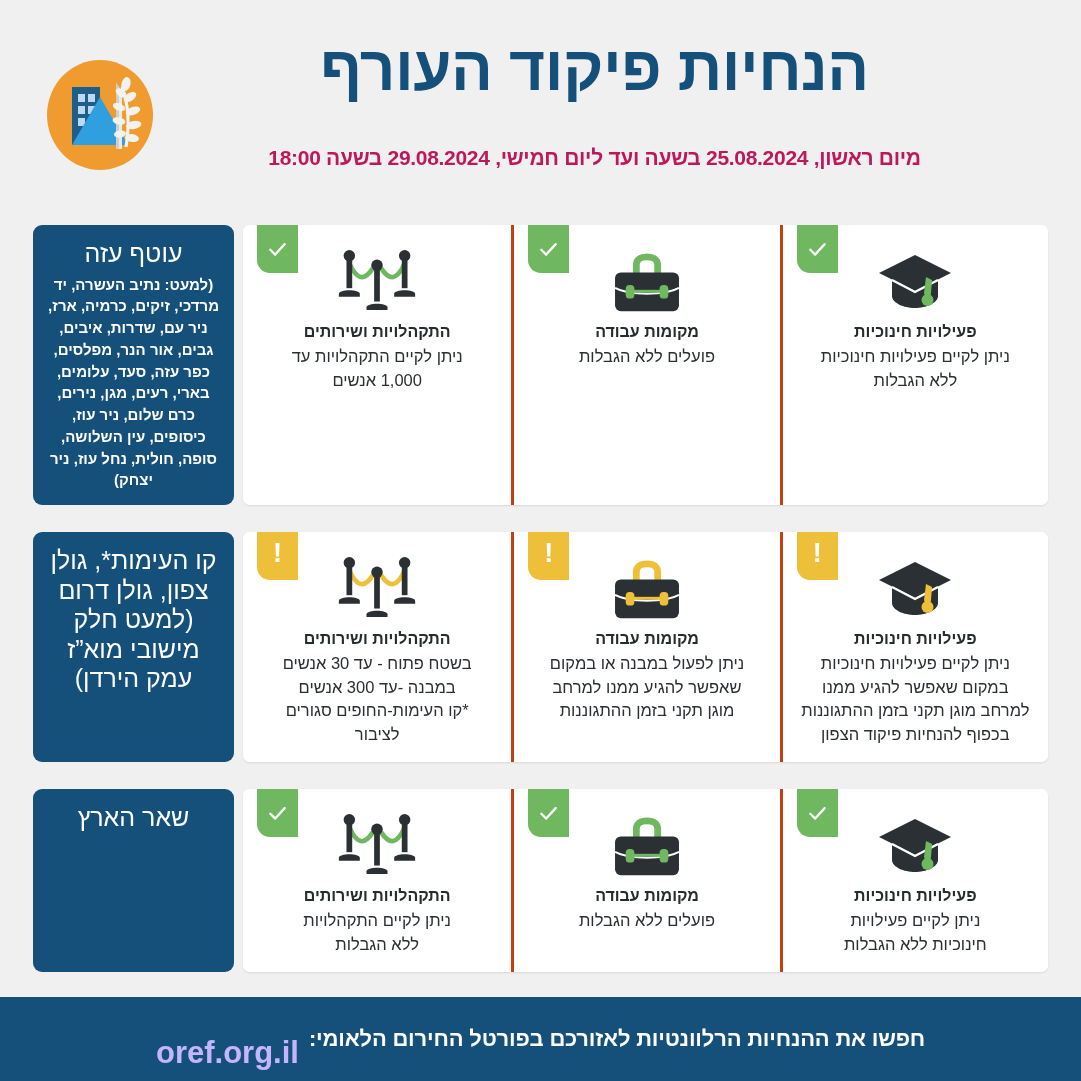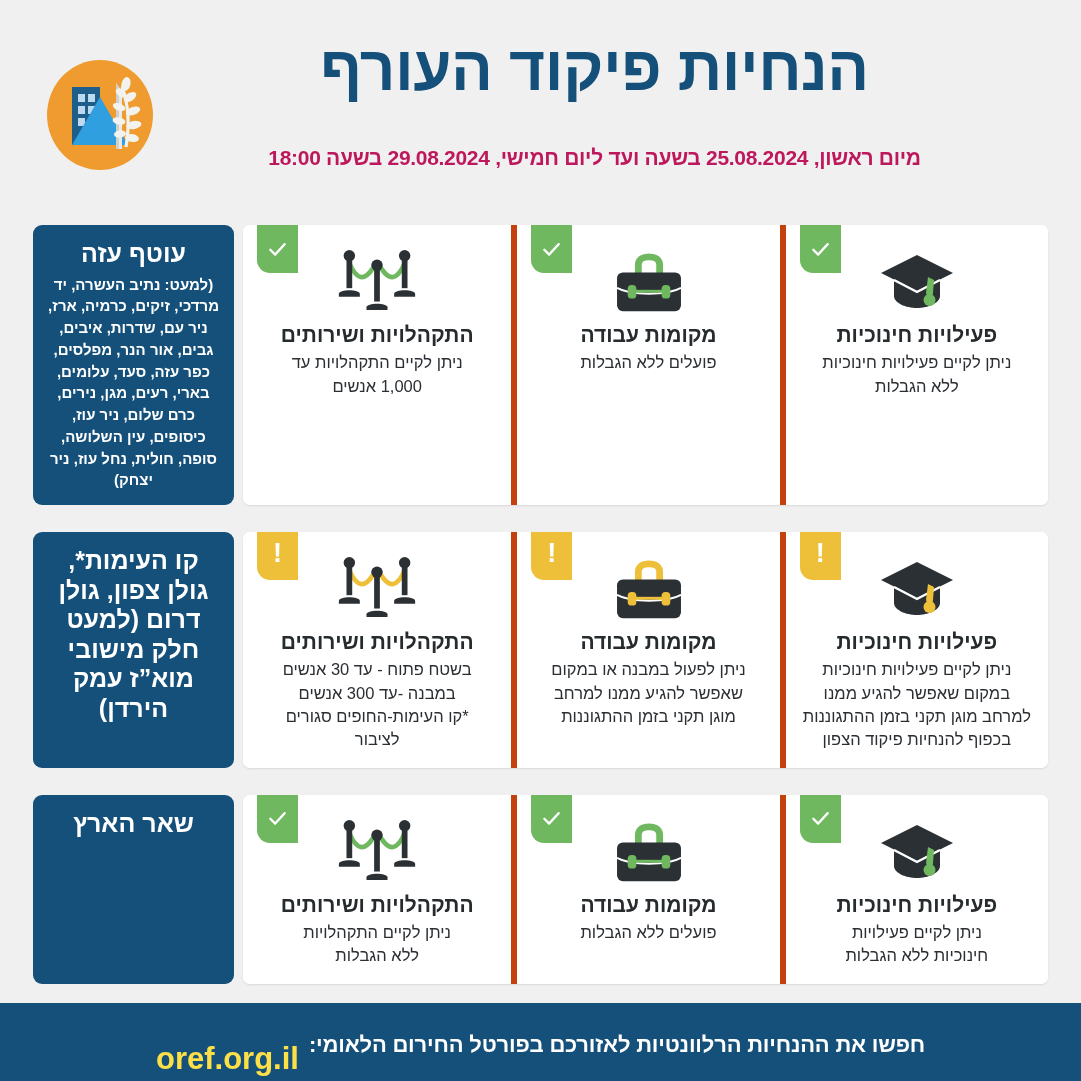--- a/index.html
+++ b/index.html
@@ -95,21 +95,21 @@
 
   .card {
     position: relative;
     flex: 1 1 33.333%;
     background: #ffffff;
     padding: 18px 14px 16px 14px;
     display: flex;
     flex-direction: column;
     align-items: center;
     text-align: center;
-    border-left: 6px solid #c2410c;
+    border-left: 3px solid #c2410c;
   }
   .card:last-child { border-left: none; }
   .cards-group .card:first-child { border-radius: 0 7px 7px 0; }
   .cards-group .card:last-child  { border-radius: 7px 0 0 7px; }
 
   
   .badge {
     position: absolute;
     top: 0;
     left: 14px;
@@ -137,21 +137,21 @@
   .icon-wrap {
     height: 72px;
     display: flex;
     align-items: flex-end;
     justify-content: center;
     margin-bottom: 8px;
   }
   .icon-wrap svg { display: block; }
 
   .card-title {
-    font-size: 21px;
+    font-size: 16px;
     font-weight: 700;
     color: #262b2e;
     line-height: 1.15;
     margin-bottom: 4px;
   }
 
   .card-desc {
     font-size: 16.5px;
     font-weight: 400;
     color: #2b2f33;
@@ -169,21 +169,21 @@
     padding: 14px 13px 14px 13px;
     display: flex;
     flex-direction: column;
     align-items: center;
     text-align: center;
   }
   .region.centered { justify-content: flex-start; }
 
   .region-title {
     font-size: 25px;
-    font-weight: 700;
+    font-weight: 400;
     line-height: 1.18;
     white-space: pre-line;
   }
   .region-sub {
     margin-top: 5px;
     font-size: 15px;
     font-weight: 700;
     line-height: 1.45;
   }
 
@@ -199,21 +199,21 @@
     padding: 0 30px;
   }
   .footer-text {
     color: #ffffff;
     font-size: 22px;
     font-weight: 700;
     letter-spacing: -0.2px;
     white-space: nowrap;
   }
   .footer-url {
-    color: #fde047;
+    color: #c4b5fd;
     font-size: 31px;
     font-weight: 700;
     white-space: nowrap;
     direction: ltr;
     margin-top: 28px;
   }
 </style>
 </head>
 <body>
 

